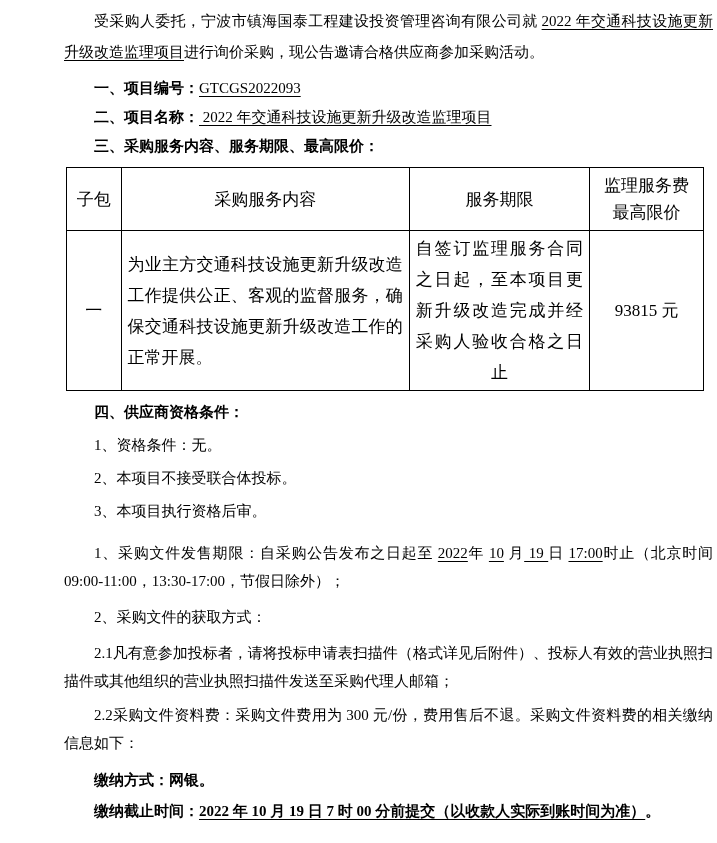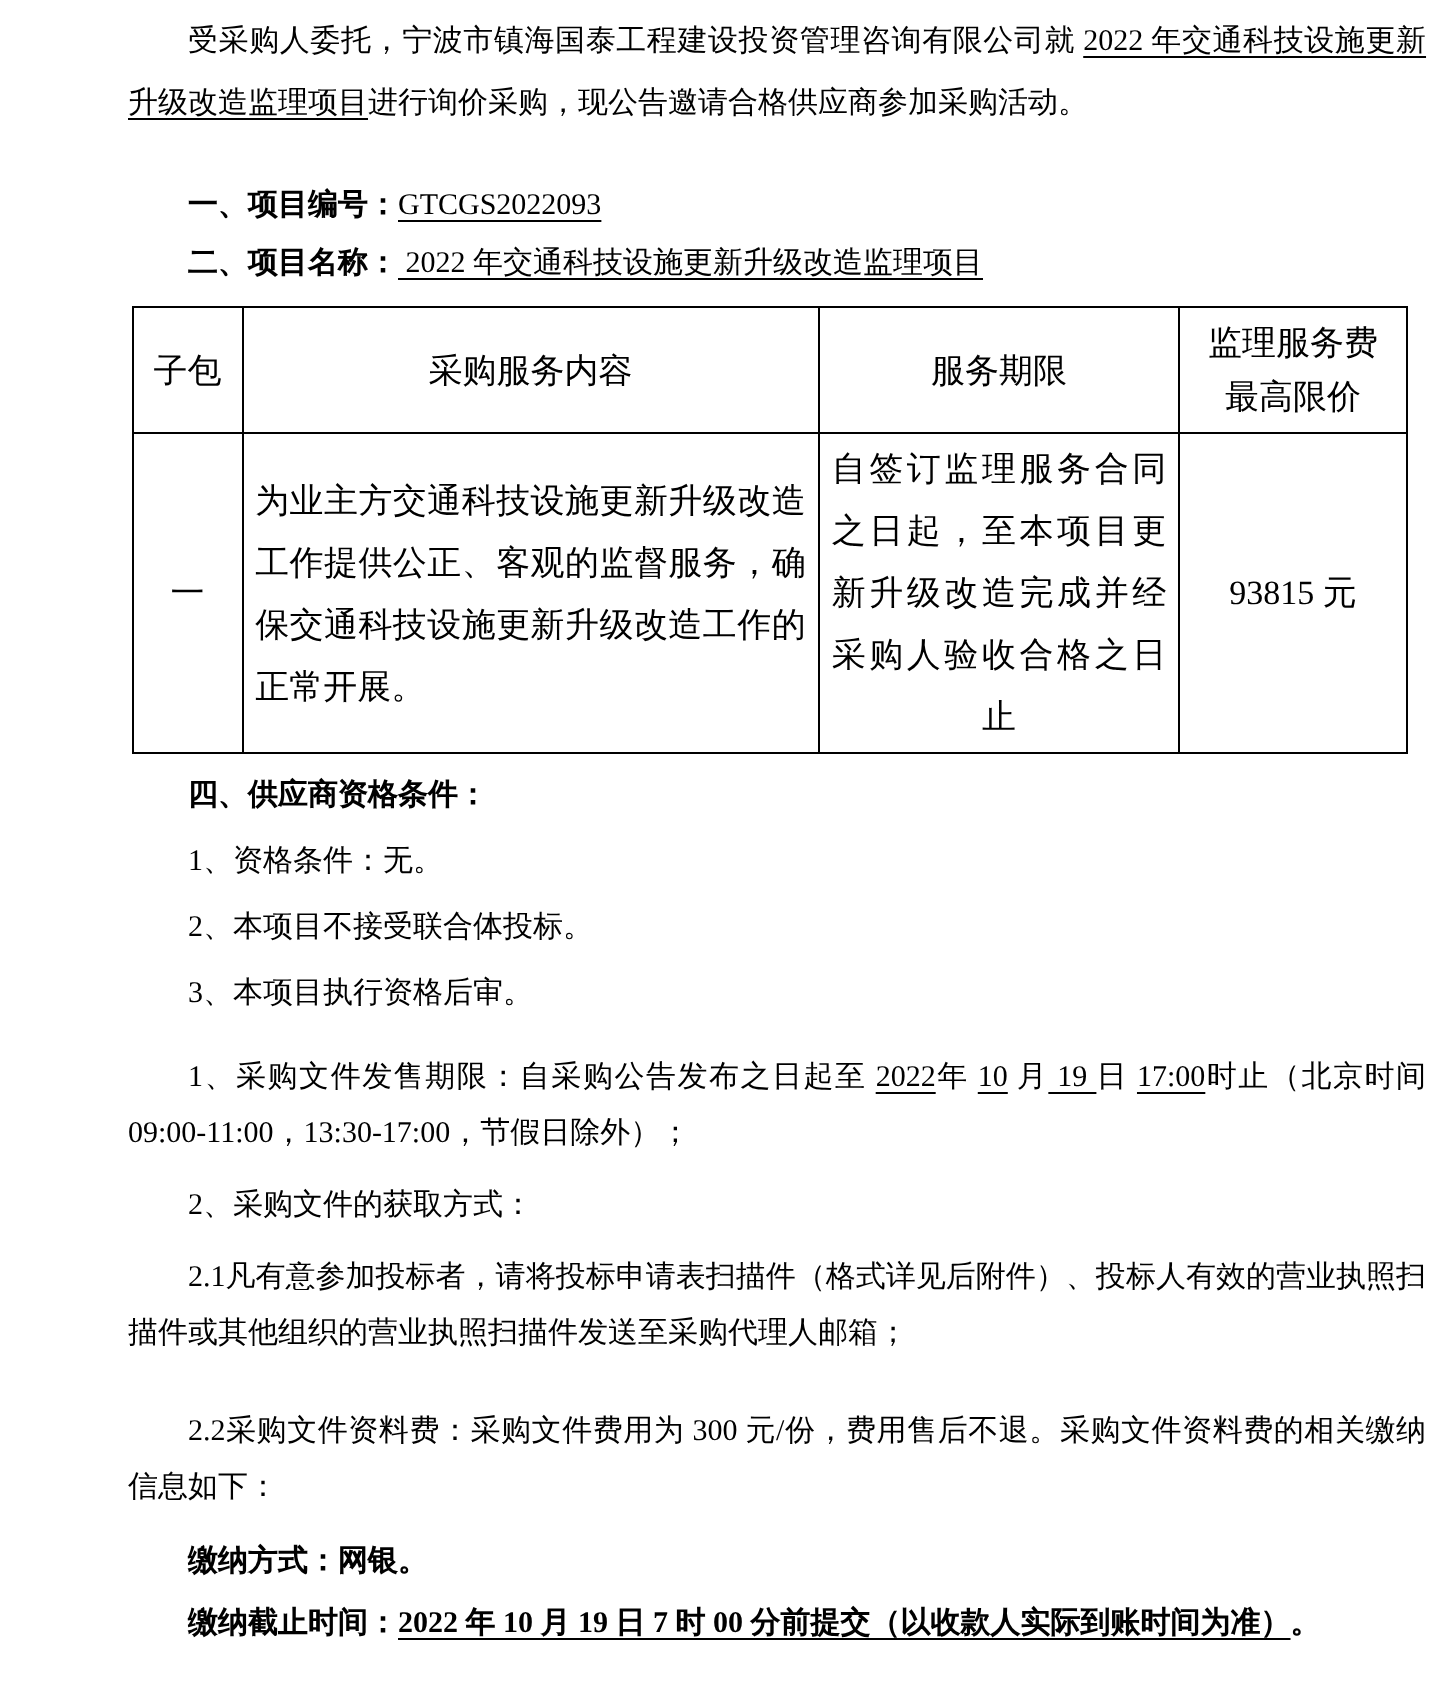--- a/index.html
+++ b/index.html
@@ -27,34 +27,35 @@
   .col-cont { width:243px; }
   .col-per  { width:152px; }
   .col-pri  { width:96px; }
   .cell-pkg { text-align:center; }
   .cell-cont{ line-height:31px; text-align:justify; padding:4px 9px; }
   .cell-per { line-height:31px; text-align:justify; text-align-last:center; padding:4px 8px; }
   .cell-pri { text-align:center; }
   .item32 { line-height:32px; margin-top:1px; }
   .p28 { line-height:28px; margin-top:12px; }
   .pay { line-height:31px; }
-  .gap6 { margin-top:21px; }
+  .gap6 { margin-top:6px; }
   .gap8 { margin-top:8px; }
 </style>
 </head>
 <body>
 
 <div class="page">
 
   <p class="intro just ind"><span class="pre">受采购人委托，宁波市镇海国泰工程建设投资管理咨询有限公司就 </span><span class="u pre">2022 年交通科技设施更新升级改造监理项目</span><span class="pre">进行询价采购，现公告邀请合格供应商参加采购活动。</span></p>
 
   <p class="h-line ind gap6"><span class="b">一、项目编号：</span><span class="u pre">GTCGS2022093</span></p>
 
   <p class="h-line ind"><span class="b">二、项目名称：</span><span class="u pre"> 2022 年交通科技设施更新升级改造监理项目</span></p>
 
+  <p class="h-line ind b">三、采购服务内容、服务期限、最高限价：</p>
 
   <table class="doc-table">
     <colgroup>
       <col class="col-pkg">
         <col class="col-cont">
         <col class="col-per">
         <col class="col-pri">
     </colgroup>
     <tbody>
       <tr>

